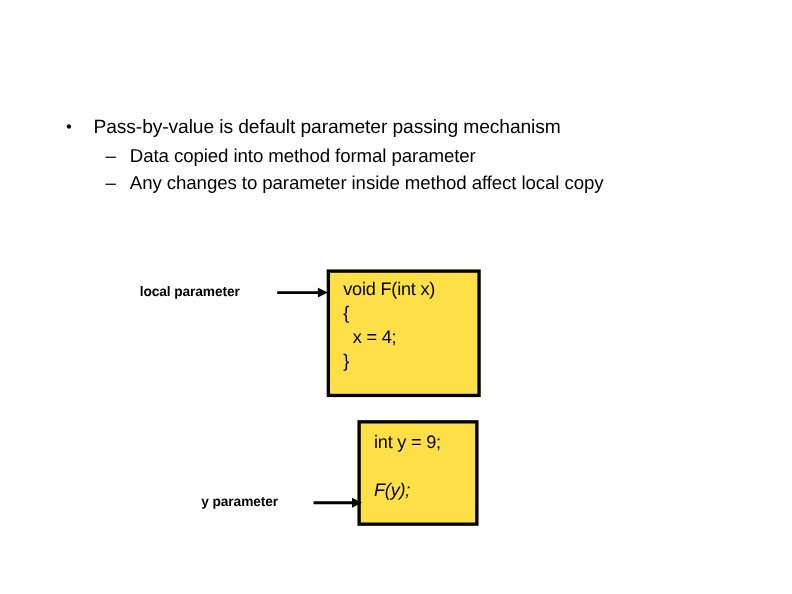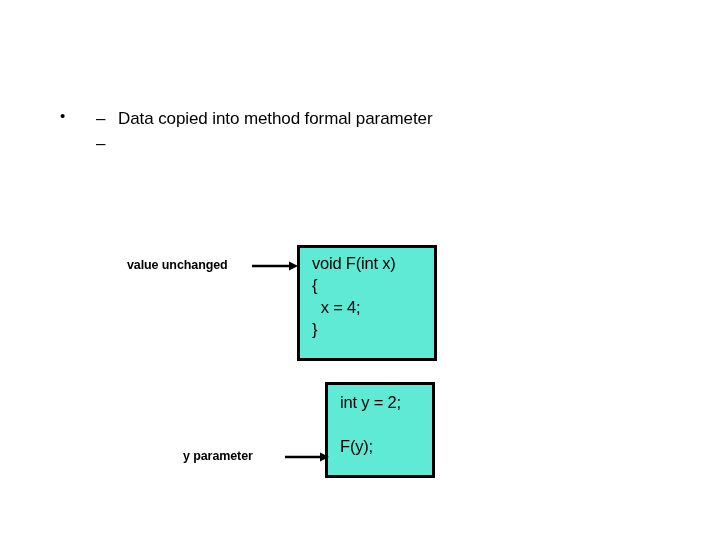--- a/index.html
+++ b/index.html
@@ -98,21 +98,21 @@
     top: 0;
     width: 720px;
     height: 540px;
     pointer-events: none;
   }
 
   .code-box {
     position: absolute;
     box-sizing: border-box;
     border: 3px solid #000000;
-    background: #5eead4;
+    background: #fde047;
   }
   #box-method {
     left: 297px;
     top: 245px;
     width: 140px;
     height: 116px;
   }
   #box-caller {
     left: 325px;
     top: 382px;
@@ -122,21 +122,21 @@
 
   .code-line {
     font-size: 16.5px;
     line-height: 22px;
     letter-spacing: -0.2px;
     white-space: pre;
     padding-left: 12px;
   }
   #box-method .code-line:first-child { padding-top: 4px; }
   #box-caller .code-line:first-child { padding-top: 6px; }
-  #box-caller .code-line.spacer-above { padding-top: 22px; }
+  #box-caller .code-line.spacer-above { padding-top: 22px; font-style: italic; }
 
   .annot-label {
     position: absolute;
     font-size: 12.5px;
     font-weight: bold;
     letter-spacing: -0.1px;
     white-space: nowrap;
     line-height: 14px;
   }
   #label-value-parameter {
@@ -168,48 +168,50 @@
 </head>
 <body>
 
 <div class="slide">
 
 
   <div class="body-list">
 
     <div class="bullet-row">
       <span class="marker">•</span>
+      <span class="txt">Pass-by-value is default parameter passing mechanism</span>
     </div>
 
     <div class="dash-row">
       <span class="marker">–</span>
       <span class="txt">Data copied into method formal parameter</span>
     </div>
 
     <div class="dash-row">
       <span class="marker">–</span>
+      <span class="txt">Any changes to parameter inside method affect local copy</span>
     </div>
 
   </div>
 
   <div class="diagram">
 
     <div class="code-box" id="box-method">
       <div class="code-line">void F(int x)</div>
       <div class="code-line">{</div>
       <div class="code-line">  x = 4;</div>
       <div class="code-line">}</div>
     </div>
 
     <div class="code-box" id="box-caller">
-      <div class="code-line">int y = 2;</div>
+      <div class="code-line">int y = 9;</div>
       <div class="code-line spacer-above">F(y);</div>
     </div>
 
-    <div class="annot-label" id="label-value-parameter">value unchanged</div>
+    <div class="annot-label" id="label-value-parameter">local parameter</div>
 
     <svg class="arrow-svg" id="arrow-value-parameter" viewBox="0 0 48 20">
       <line x1="0" y1="10" x2="40" y2="10" stroke="#000000" stroke-width="2.6"></line>
       <polygon points="46,10 37,5.5 37,14.5" fill="#000000"></polygon>
     </svg>
 
     <div class="annot-label" id="label-y-unchanged">y parameter</div>
 
     <svg class="arrow-svg" id="arrow-y-unchanged" viewBox="0 0 45 20">
       <line x1="0" y1="10" x2="37" y2="10" stroke="#000000" stroke-width="2.6"></line>

